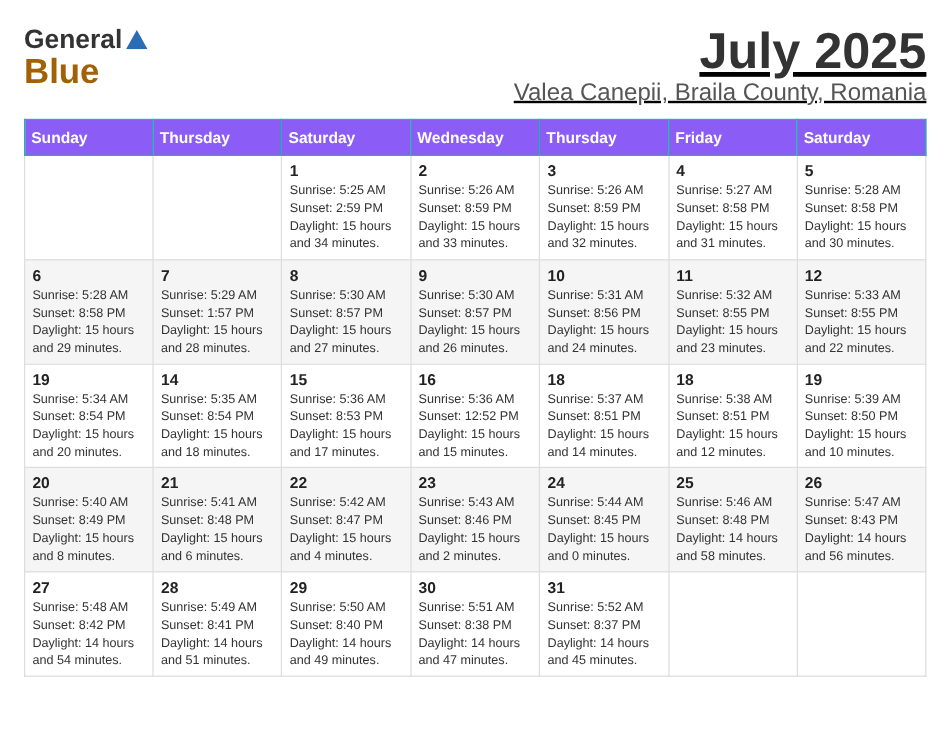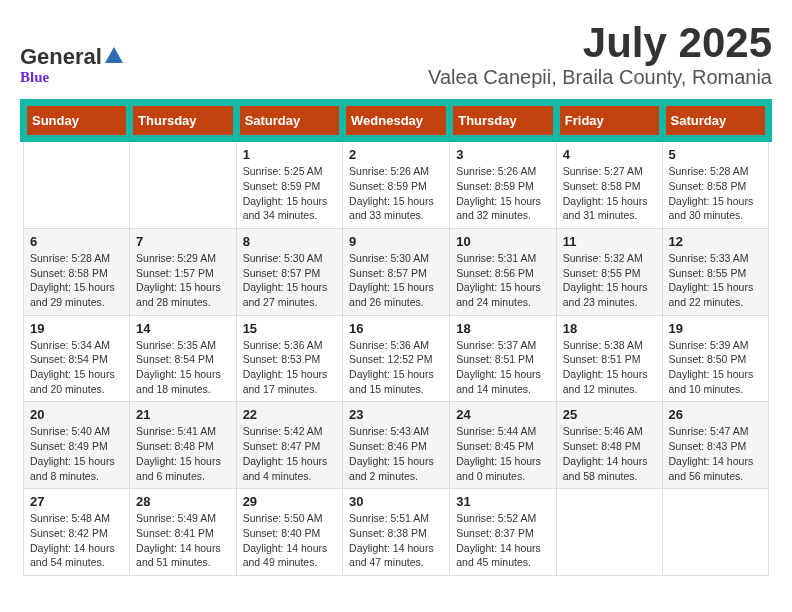--- a/index.html
+++ b/index.html
@@ -16,49 +16,49 @@
       align-items: flex-start;
       margin-bottom: 10px;
     }
     .logo {
       display: flex;
       flex-direction: column;
       align-items: flex-start;
     }
     .logo-row {
       display: flex;
-      align-items: center;
-      margin-top: 24px;
+      align-items: flex-end;
     }
     .title-section {
       text-align: right;
+      text-decoration: underline;
     }
     .month-year {
       font-size: 42px;
       font-weight: bold;
       color: #333;
       line-height: 1.1;
     }
     .location {
       font-size: 20px;
       color: #555;
     }
     .calendar {
       width: 100%;
       border-collapse: collapse;
       border: 1px solid #ccc;
     }
     .calendar th {
-      background-color: #c2410c;
+      background-color: #8b5cf6;
       color: #fff;
       font-size: 13px;
       font-weight: bold;
       padding: 7px 5px;
       text-align: left;
-      border: 7px solid #14b8a6;
+      border: 1px solid #14b8a6;
     }
     .calendar td {
       vertical-align: top;
       border: 1px solid #ddd;
       padding: 5px 6px;
       width: 108px;
       min-height: 85px;
       background: #fff;
       font-size: 11px;
       color: #333;
@@ -88,21 +88,21 @@
 <div class="header">
   <div class="logo">
     <div class="logo-row">
       <span style="font-size:22px;font-weight:bold;color:#333;">General</span>
       <span style="display:inline-block;margin-left:3px;vertical-align:middle;">
         <svg width="18" height="16" viewBox="0 0 18 16">
           <polygon points="9,0 18,16 0,16" fill="#2a6db5"></polygon>
         </svg>
       </span>
     </div>
-    <span style="font-size:15px;font-weight:bold;color:#6d28d9;line-height:1;font-family:Liberation Serif, serif;">Blue</span>
+    <span style="font-size:29px;font-weight:bold;color:#a16207;line-height:1;">Blue</span>
   </div>
   <div class="title-section">
     <div class="month-year">July 2025</div>
     <div class="location">Valea Canepii, Braila County, Romania</div>
   </div>
 </div>
 
 <table class="calendar">
   <thead>
     <tr>
@@ -115,21 +115,21 @@
       <th>Saturday</th>
     </tr>
   </thead>
   <tbody id="calendar-body">
   <tr>
         <td class="empty-cell"></td>
         <td class="empty-cell"></td>
         <td>
           <span class="day-number">1</span>
           <div class="day-info">Sunrise: 5:25 AM
-Sunset: 8:59 PM
+Sunset: 2:59 PM
 Daylight: 15 hours and 34 minutes.</div>
         </td>
         <td>
           <span class="day-number">2</span>
           <div class="day-info">Sunrise: 5:26 AM
 Sunset: 8:59 PM
 Daylight: 15 hours and 33 minutes.</div>
         </td>
         <td>
           <span class="day-number">3</span>

